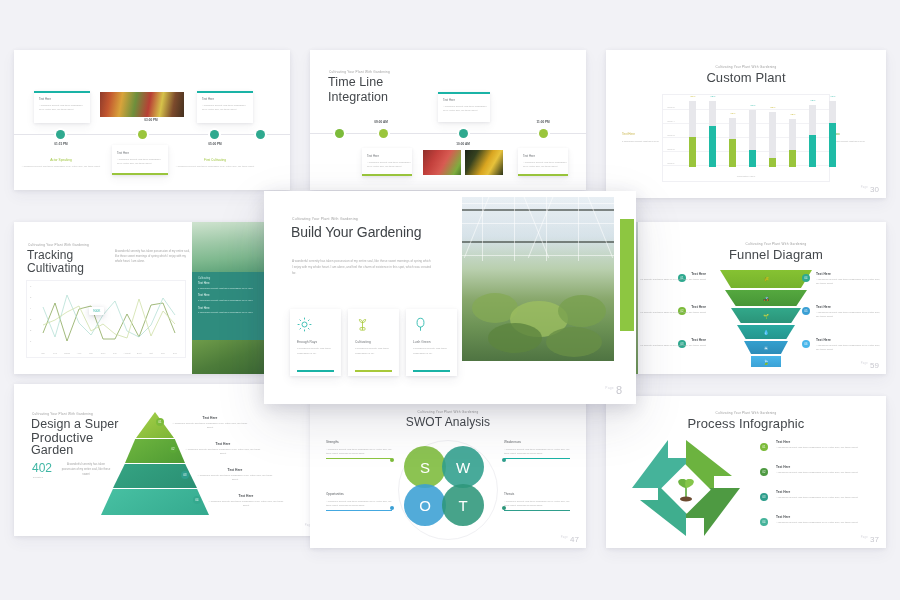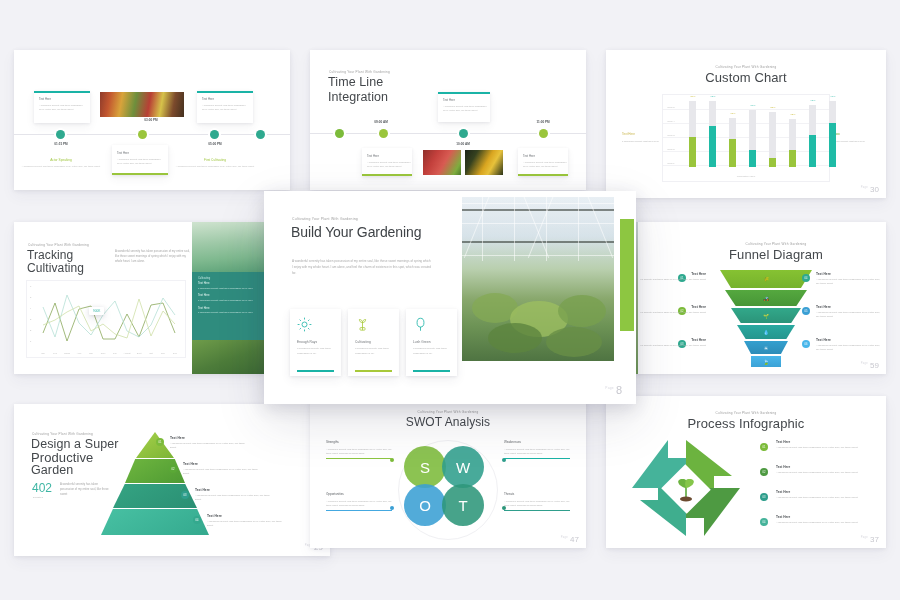--- a/index.html
+++ b/index.html
@@ -31,21 +31,21 @@
     font-size: 8px; color: #c8c8cf; font-weight: 300; }
   .pagenum small { font-size: 2.6px; color: #d6d6dd; vertical-align: super;
     margin-right: 2px; letter-spacing:.3px;}
 
   
   #s-timeline   { left: 14px;  top: 50px;  width: 276px; height: 140px; }
   #s-timeint    { left: 310px; top: 50px;  width: 276px; height: 140px; }
   #s-chart      { left: 606px; top: 50px;  width: 280px; height: 148px; }
   #s-tracking   { left: 14px;  top: 222px; width: 250px; height: 152px; }
   #s-funnel     { left: 606px; top: 222px; width: 280px; height: 152px; }
-  #s-pyramid    { left: 14px;  top: 404px; width: 316px; height: 152px; }
+  #s-pyramid    { left: 14px;  top: 384px; width: 316px; height: 152px; text-align: center; }
   #s-swot       { left: 310px; top: 396px; width: 276px; height: 152px; }
   #s-process    { left: 606px; top: 396px; width: 280px; height: 152px; }
 
   
   #s-hero {
     left: 264px; top: 191px; width: 372px; height: 213px;
     box-shadow: 0 4px 16px rgba(50,50,80,.16), 0 18px 46px rgba(50,50,80,.13);
     z-index: 40;
   }
   #s-hero .hero-left { position: absolute; left: 0; top: 0; width: 198px; height: 100%; }
@@ -257,21 +257,21 @@
     <div class="photo-strip" style="left:155px; top:100px; width:38px; height:25px; background:linear-gradient(120deg,#1d2418,#35411f 25%,#d9a520 55%,#e8c23b 70%,#2a3318);"></div>
     <div class="tl-box" style="left:208px; top:98px; width:50px; height:28px;">
       <div class="bot-rule" style="background:#9ac53c"></div>
       <div class="cap">Text Here</div>
       <div class="txt">A wonderful serenity has taken possession of my entire soul, like these sweet</div>
     </div>
   </div>
 
   <div class="slide" id="s-chart">
     <div class="eyebrow" style="position:absolute; left:0; right:0; top:15px; text-align:center;">Cultivating Your Plant With Gardening</div>
-    <div class="slide-title" style="position:absolute; left:0; right:0; top:20px; text-align:center; font-size:13px;">Custom Chart</div>
+    <div class="slide-title" style="position:absolute; left:0; right:0; top:20px; text-align:center; font-size:13px;">Custom Plant</div>
 
     <div class="side-note" style="left:16px; top:82px;">
       <div class="t" style="color:#c8b44a;">Text Here</div>
       <div class="b">a wonderful serenity has taken of no</div>
     </div>
     <div class="side-note" style="left:222px; top:82px;">
       <div class="t" style="color:#6fae3a;">Text Two</div>
       <div class="b">a wonderful serenity has taken of no</div>
     </div>
 

